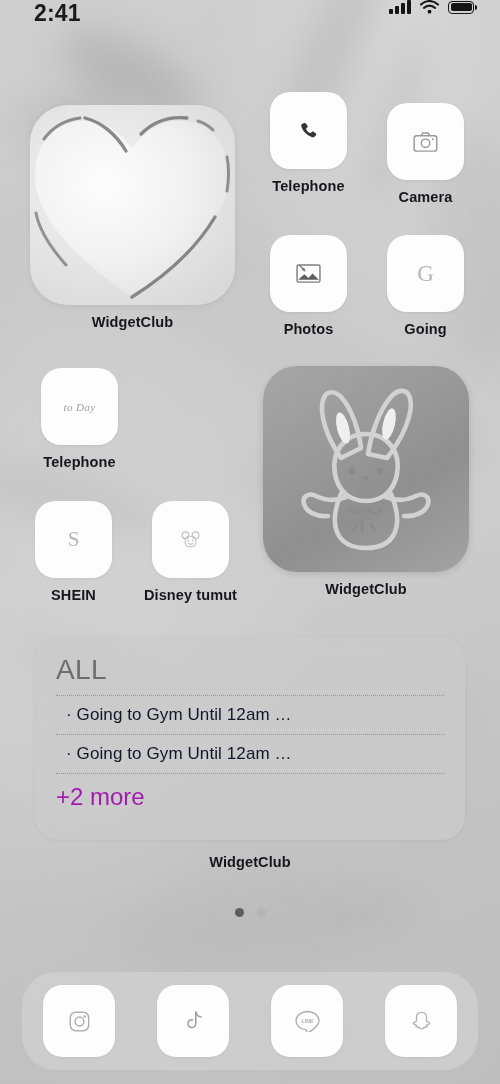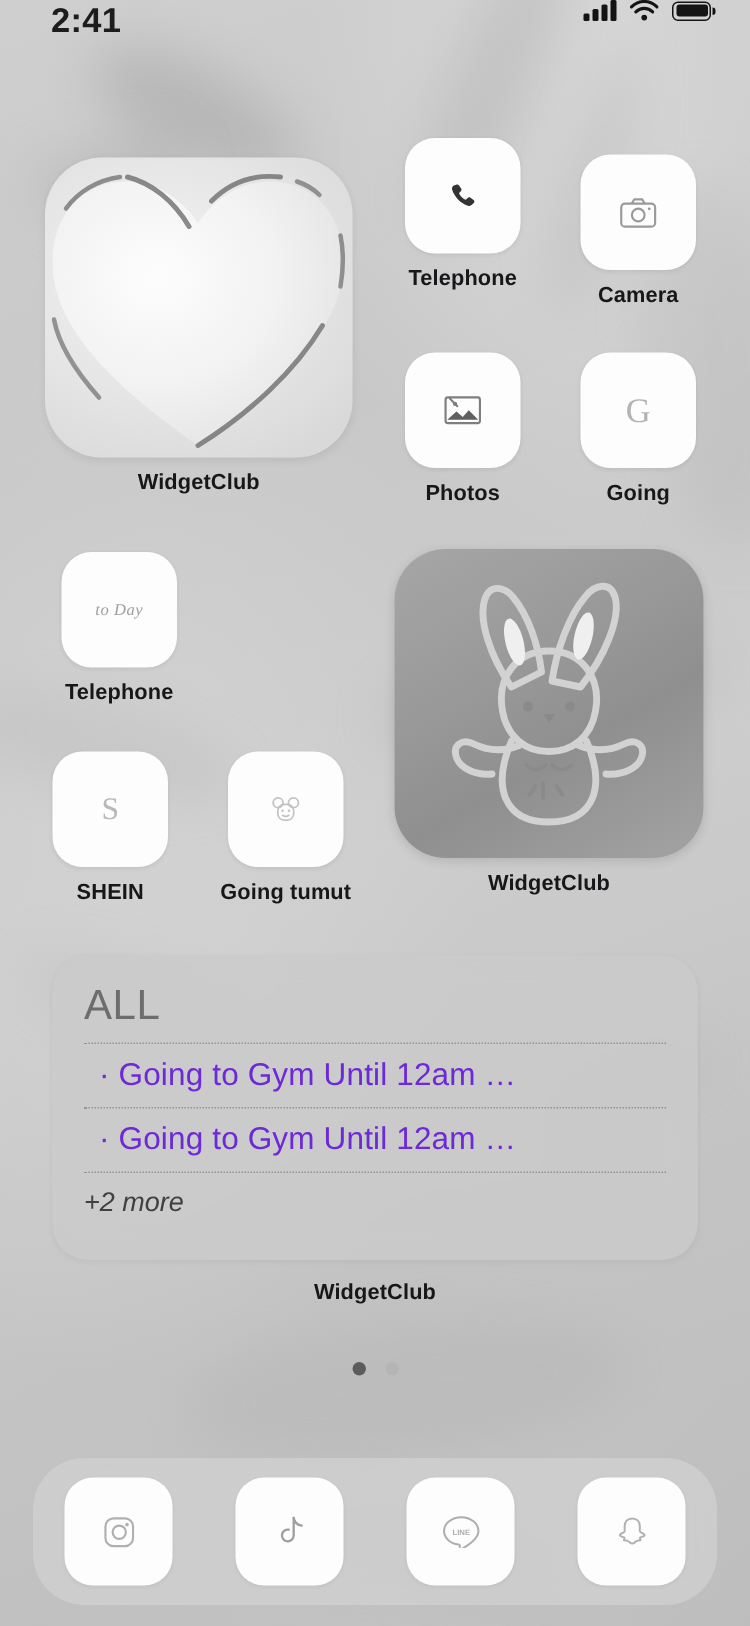--- a/index.html
+++ b/index.html
@@ -99,24 +99,24 @@
     position:absolute; left:35px; top:637px; width:430px; height:203px;
     border-radius:24px;
     background:rgba(202,202,202,.80);
     backdrop-filter:blur(8px);
     padding:17px 21px 0 21px;
     box-shadow:0 1px 4px rgba(0,0,0,.05);
   }
   .rw-title { font-size:28px; color:#6d6d6d; letter-spacing:.4px; margin-bottom:9px; }
   .rw-sep { height:1px; border-top:1.5px dotted #8b8b8b; opacity:.85; }
   .rw-row {
-    font-size:21px; color:#6d28d9; padding:9px 0 9px 10px;
+    font-size:17px; color:#0f172a; padding:9px 0 9px 10px;
     white-space:nowrap; overflow:hidden; letter-spacing:.1px;
   }
-  .rw-more { font-size:18px; color:#404040; padding-top:9px;font-style:italic; }
+  .rw-more { font-size:24px; color:#a21caf; padding-top:9px; }
   #reminder-label { position:absolute; left:0; top:845px; width:500px; }
 
   
   #page-dots {
     position:absolute; left:0; top:908px; width:500px;
     display:flex; justify-content:center; gap:13px; z-index:12;
   }
   .dot { width:9px; height:9px; border-radius:50%; background:#b5b5b5; }
   .dot.active { background:#5c5c5c; }
 
@@ -257,21 +257,21 @@
     <div class="app-sq">
       <svg class="ic" width="19" height="18" viewBox="0 0 20 19">
         <circle cx="4.6" cy="4.4" r="3.5" stroke="#c2c2c2" stroke-width="1.2" fill="none"></circle>
         <circle cx="15.4" cy="4.4" r="3.5" stroke="#c2c2c2" stroke-width="1.2" fill="none"></circle>
         <rect x="4.4" y="5.6" width="11.2" height="11" rx="4.4" stroke="#c2c2c2" stroke-width="1.2" fill="none"></rect>
         <circle cx="7.7" cy="10" r=".9" fill="#c2c2c2"></circle>
         <circle cx="12.3" cy="10" r=".9" fill="#c2c2c2"></circle>
         <path d="M7.8 13.2c1.4 1 3 1 4.4 0" stroke="#c2c2c2" stroke-width="1.1" fill="none" stroke-linecap="round"></path>
       </svg>
     </div>
-    <div class="tile-label">Going tumut</div>
+    <div class="tile-label">Disney tumut</div>
   </div>
 
   <div class="widget" style="left:263px; top:366px;">
     <div class="w-bunny-box">
       <svg width="206" height="206" viewBox="0 0 206 206">
         <g stroke="#d2d2d2" stroke-width="4.6" fill="none" stroke-linecap="round" stroke-linejoin="round">
           <path d="M78 92C64 72 56 48 60 34c3-10 12-10 19-2 10 12 17 32 19 50z"></path>
           <path d="M124 92c16-20 27-46 23-60-3-10-13-9-20 0-11 13-19 36-22 56z"></path>
           <path d="M72 108c-4-22 9-40 31-40s35 18 31 40c-3 17-15 27-31 27s-28-10-31-27z"></path>
           <path d="M83 131c-10 4-20 4-30-1-8-4-14 1-12 8 2 8 13 13 24 12"></path>

